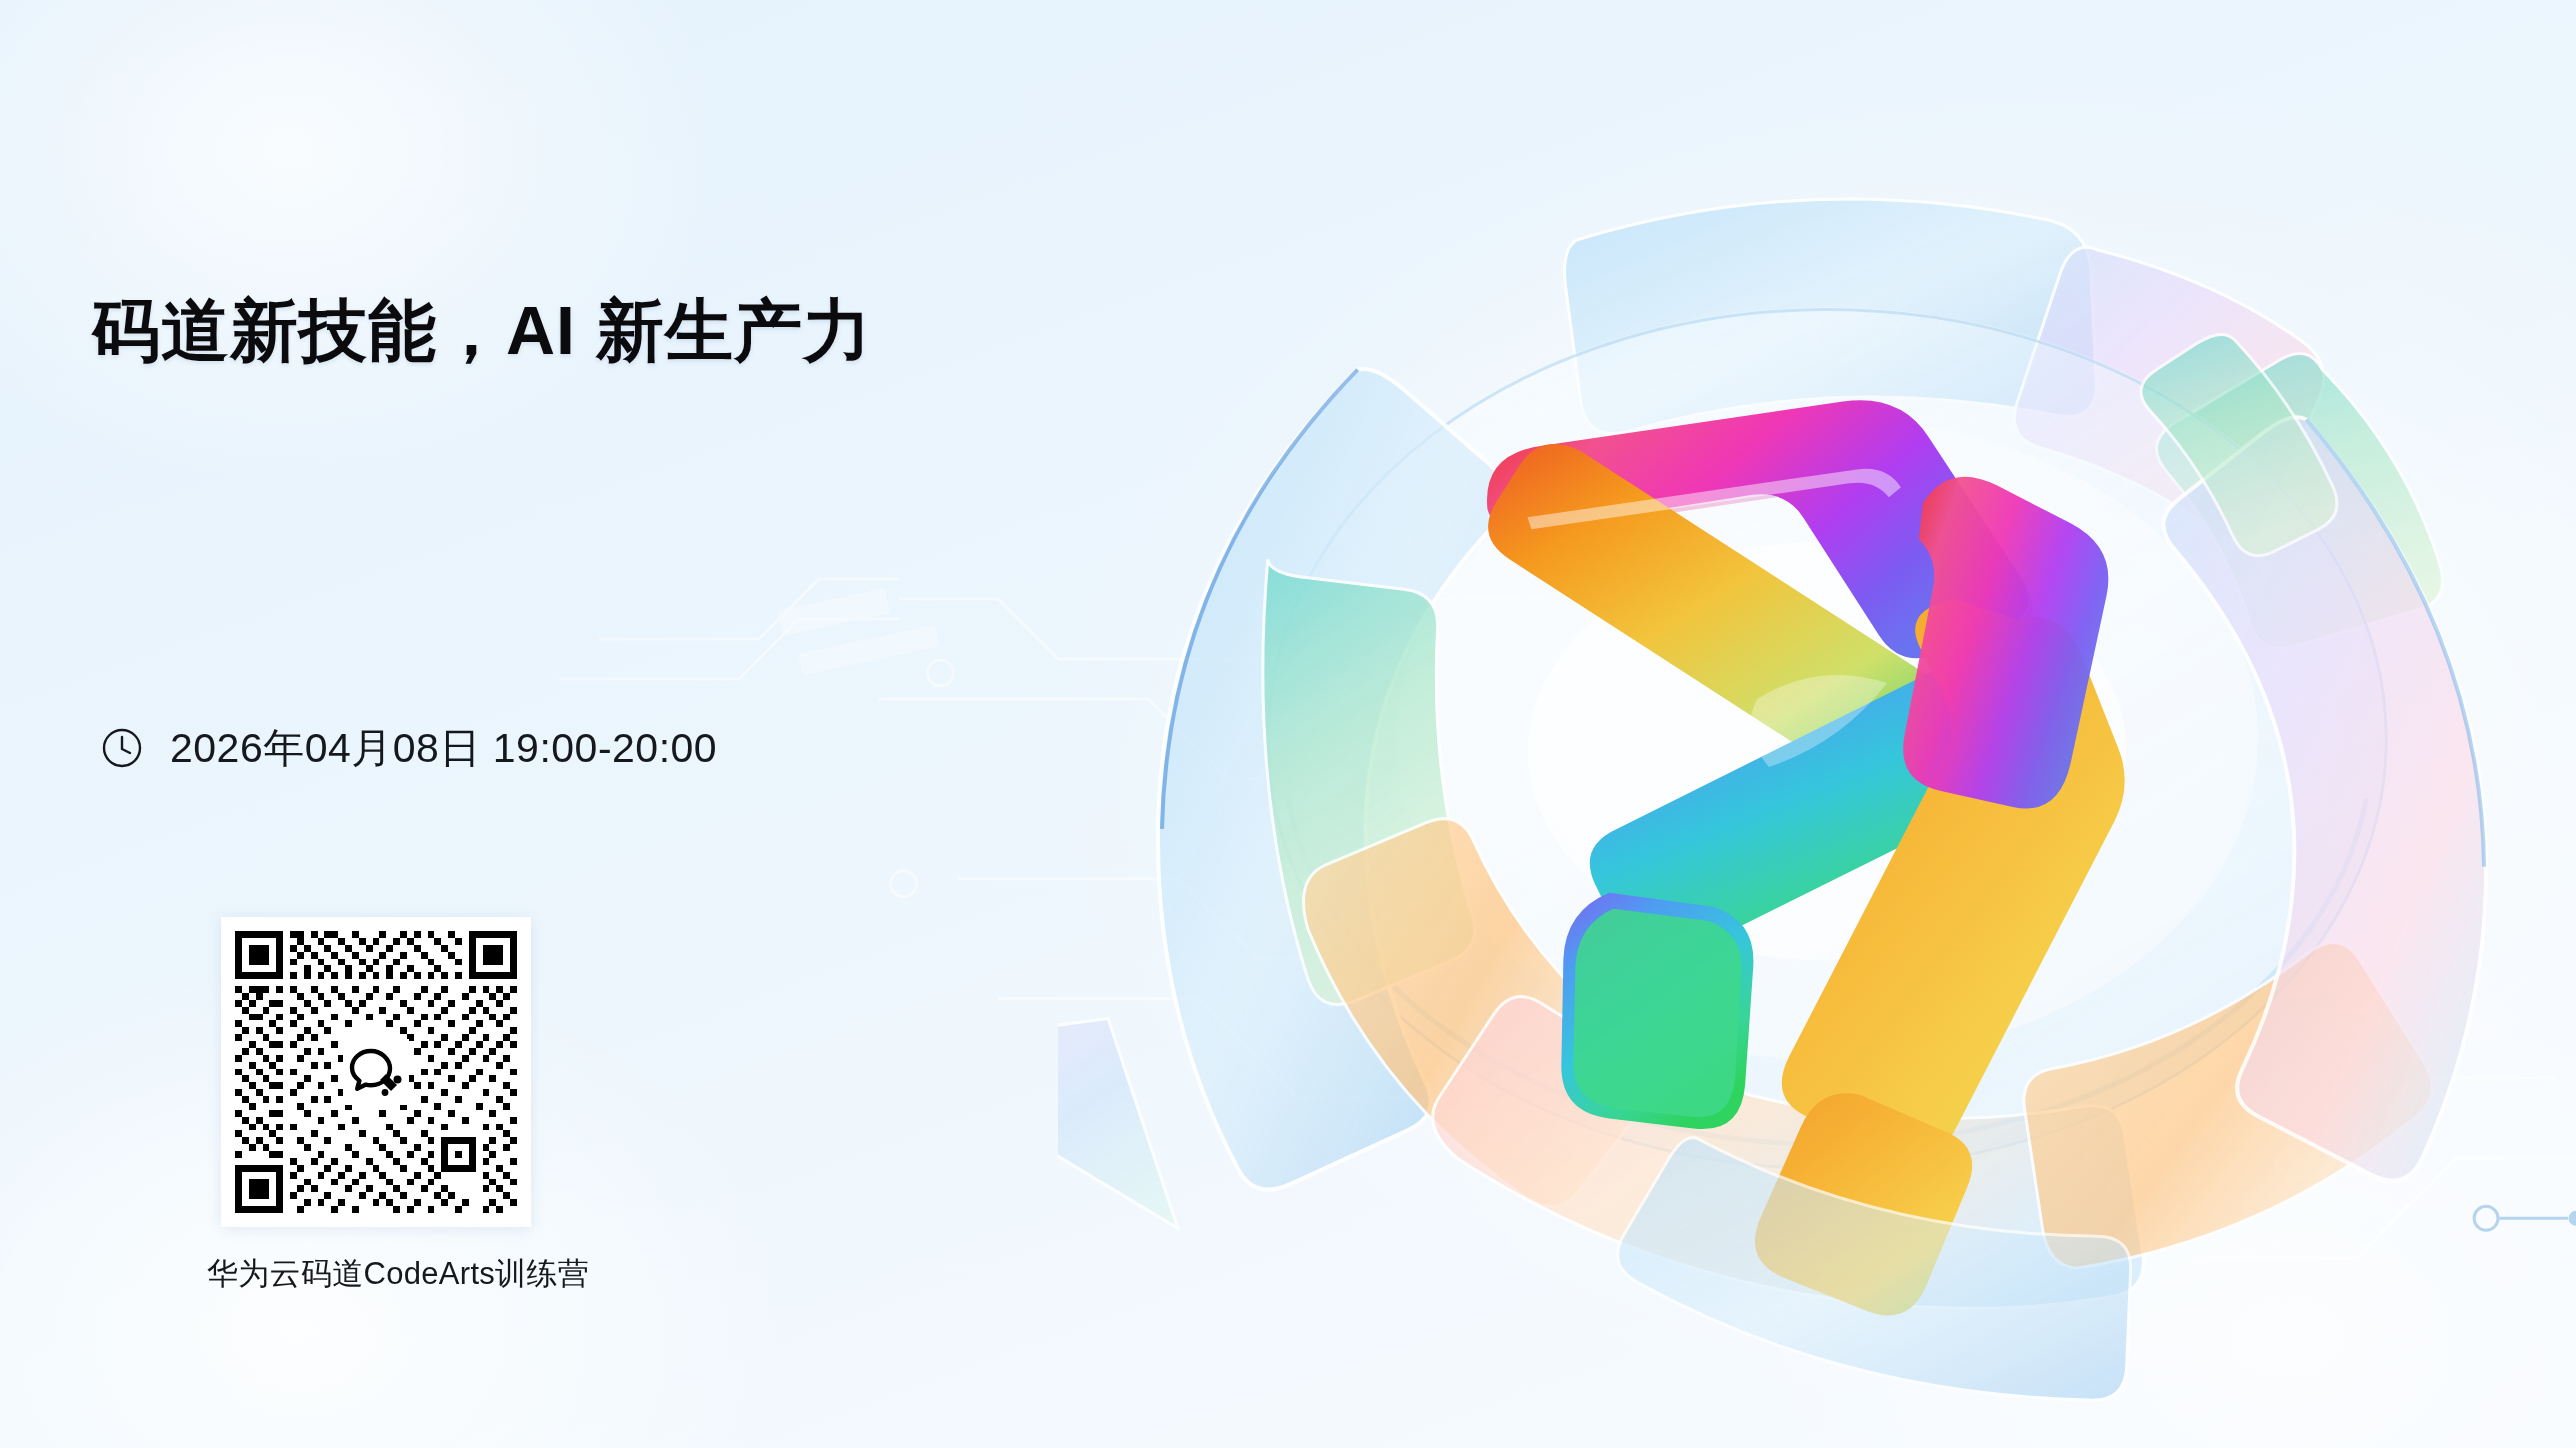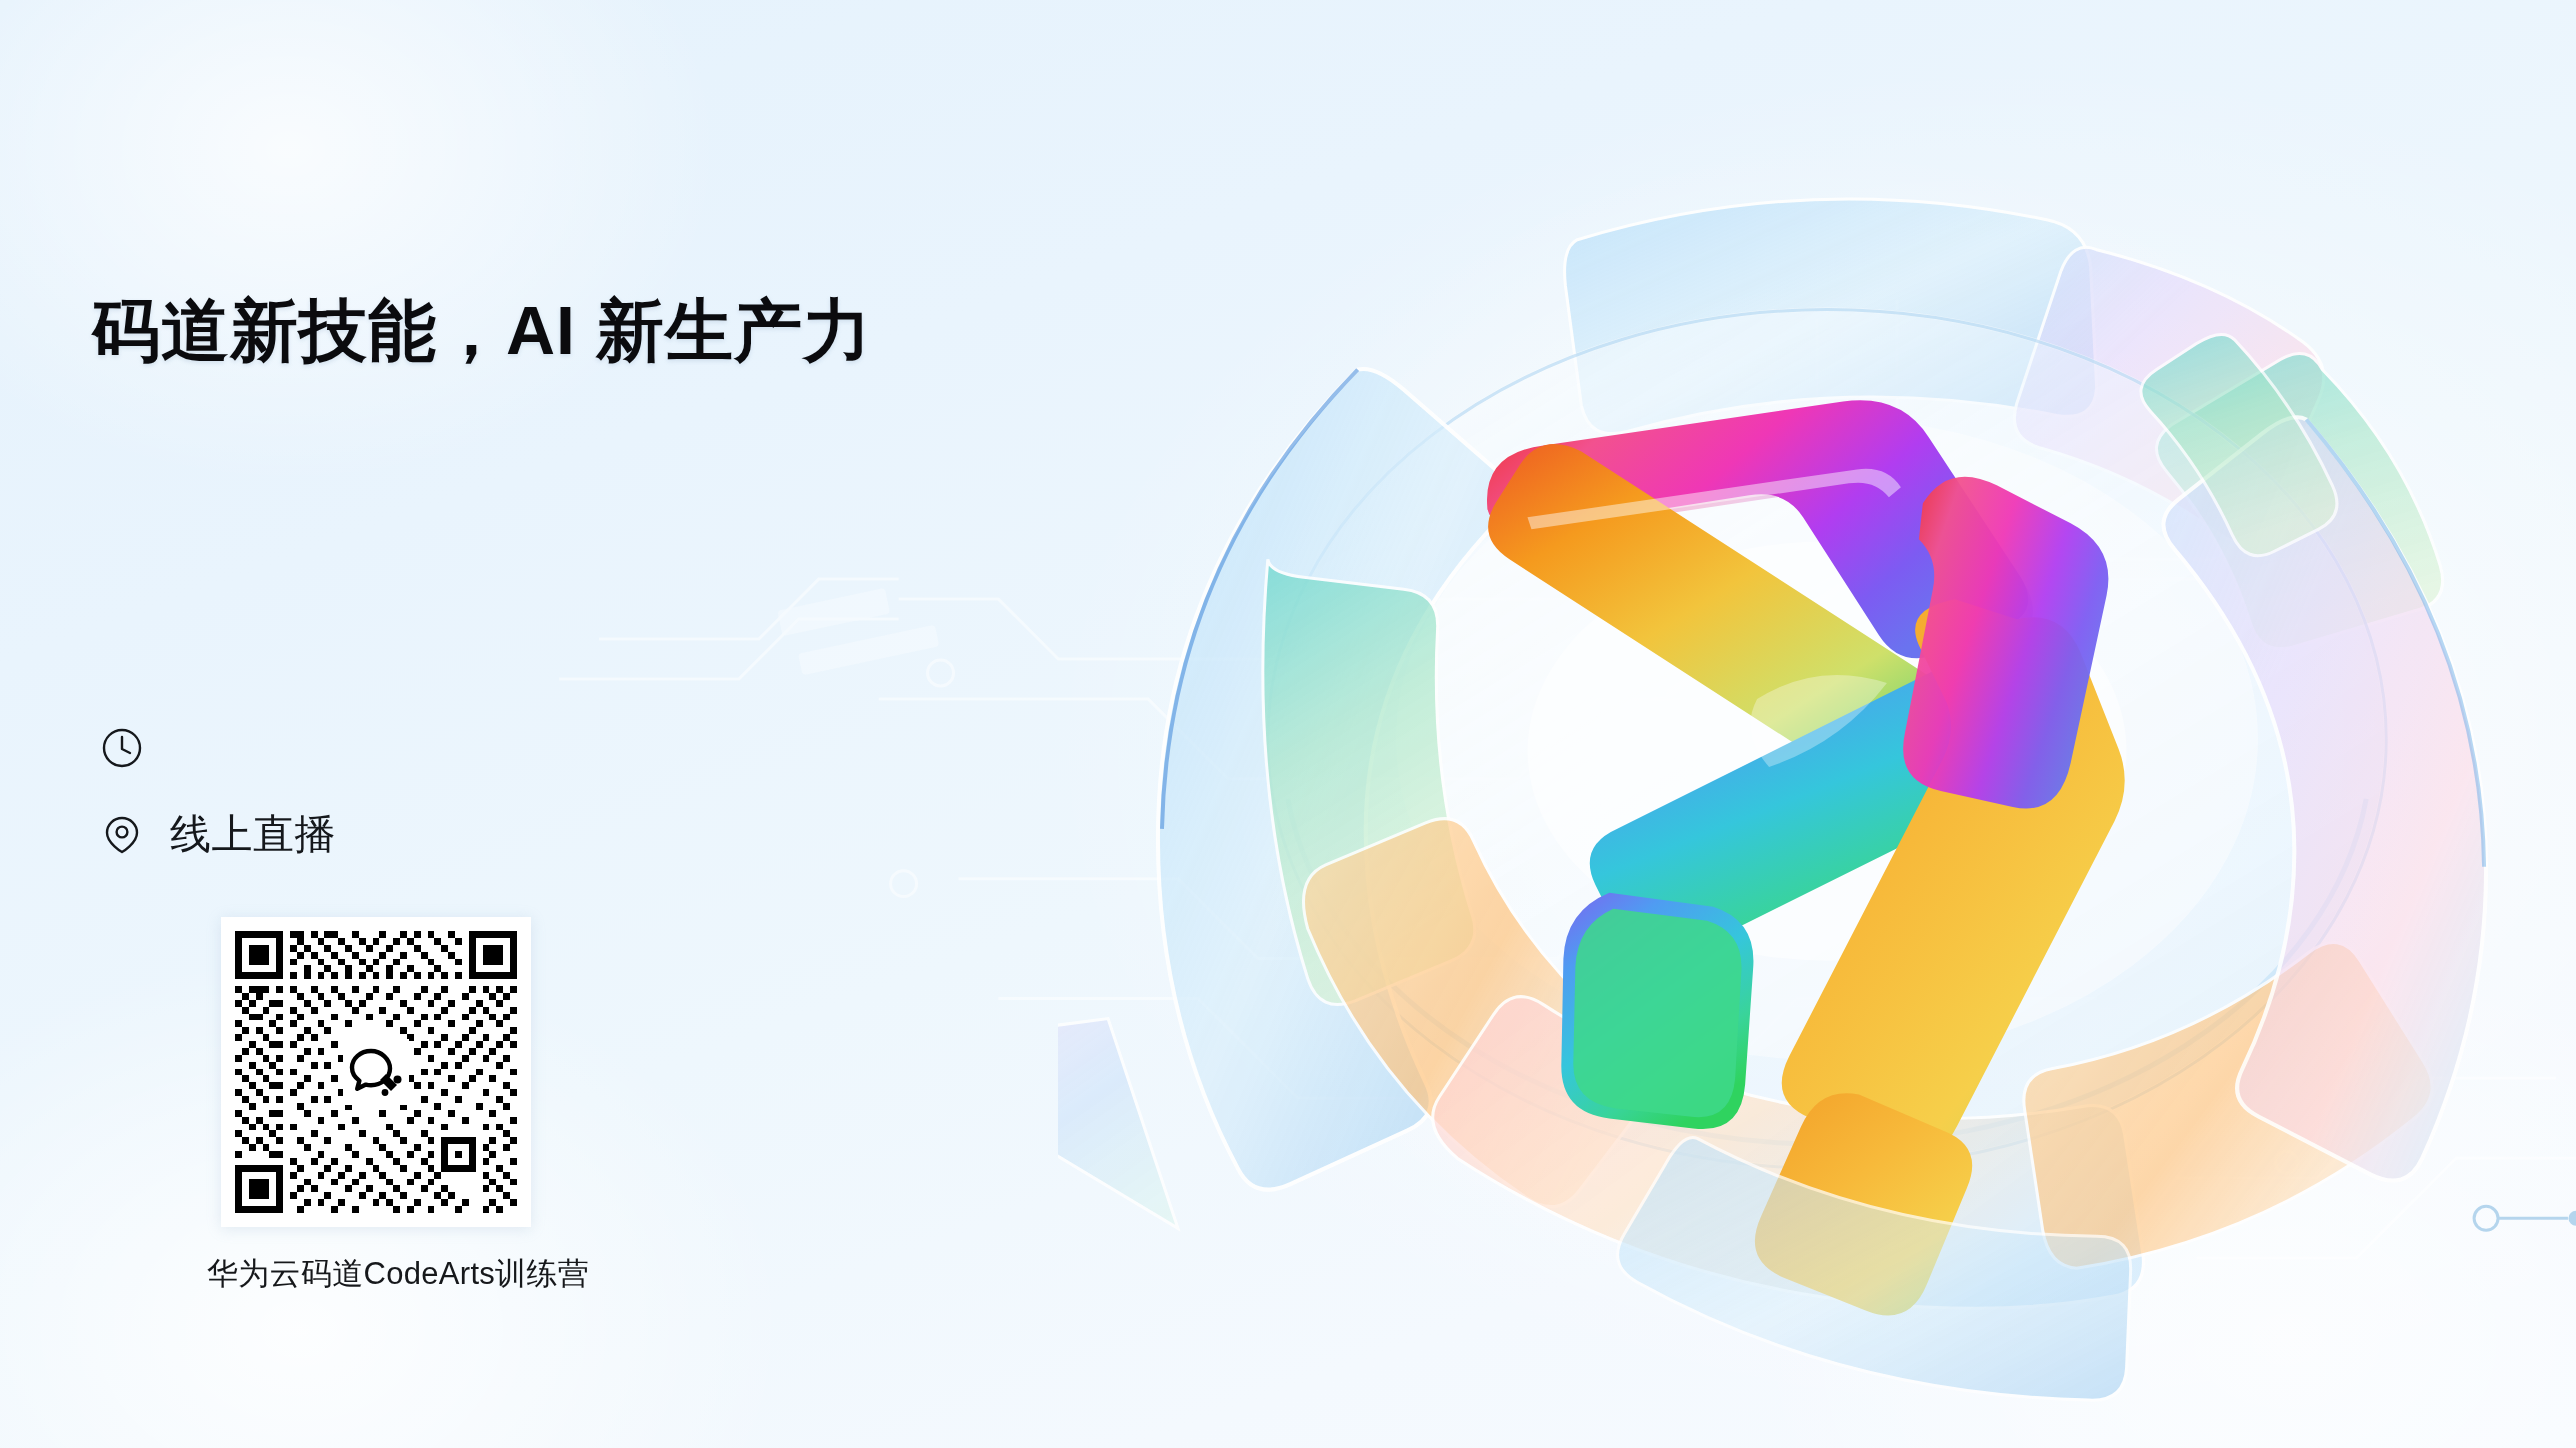--- a/index.html
+++ b/index.html
@@ -272,29 +272,23 @@
 
     <div class="title">码道新技能，AI 新生产力</div>
 
     <div class="meta">
 
       <div class="meta-row">
         <svg class="meta-icon" viewBox="0 0 44 44">
           <circle cx="22" cy="22" r="18" fill="none" stroke="#15181c" stroke-width="2.4"></circle>
           <path d="M22 11 L22 23 L30 27" fill="none" stroke="#15181c" stroke-width="2.4" stroke-linecap="round" stroke-linejoin="round"></path>
         </svg>
+        <span class="meta-text">2026年04月08日  19:00-20:00</span>
       </div>
 
-      <div class="meta-row">
-        <svg class="meta-icon" viewBox="0 0 44 44">
-          <path d="M22 6 C13.7 6 7 12.6 7 20.7 C7 31.2 22 40 22 40 C22 40 37 31.2 37 20.7 C37 12.6 30.3 6 22 6 Z" fill="none" stroke="#15181c" stroke-width="2.4" stroke-linejoin="round"></path>
-          <circle cx="22" cy="20" r="5.4" fill="none" stroke="#15181c" stroke-width="2.4"></circle>
-        </svg>
-        <span class="meta-text">线上直播</span>
-      </div>
 
     </div>
 
     <div class="qr-wrap">
       <div class="qr-card">
         <div class="qr-canvas">
           <svg viewBox="0 0 41 41" width="282" height="282" shape-rendering="crispEdges">
             <rect width="41" height="41" fill="#ffffff"></rect>
             <g fill="#000000">
 

